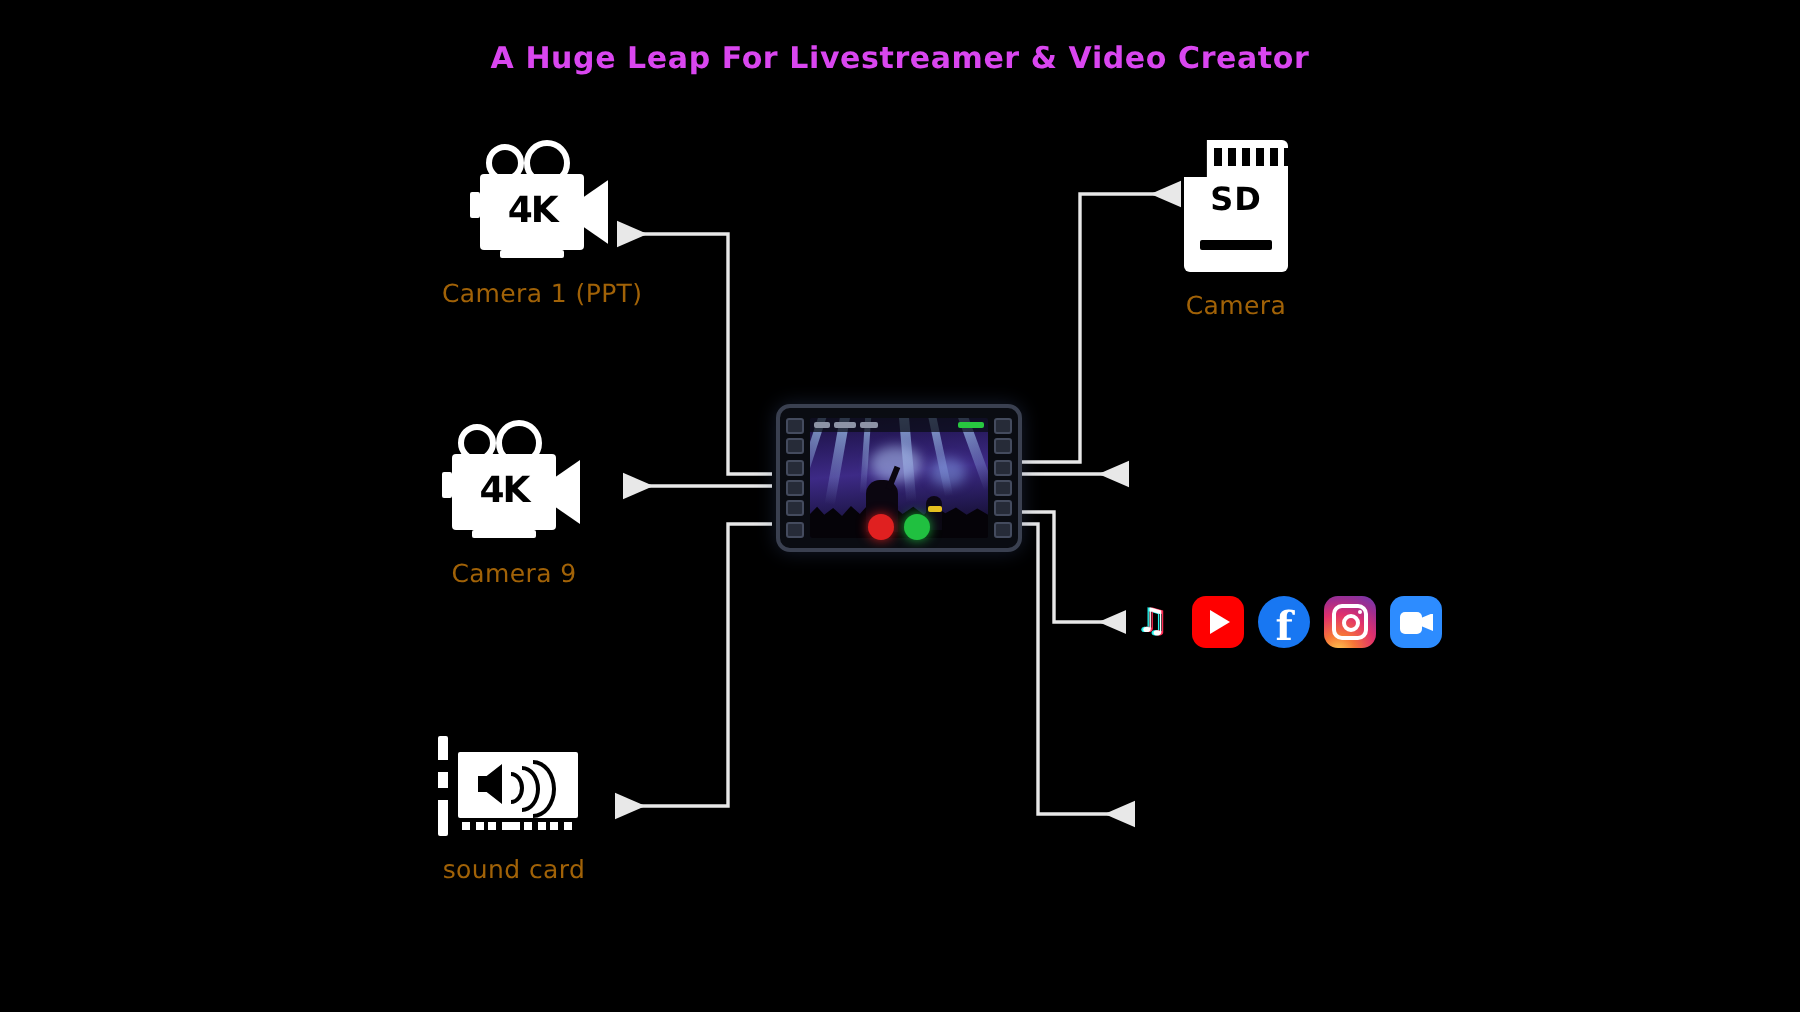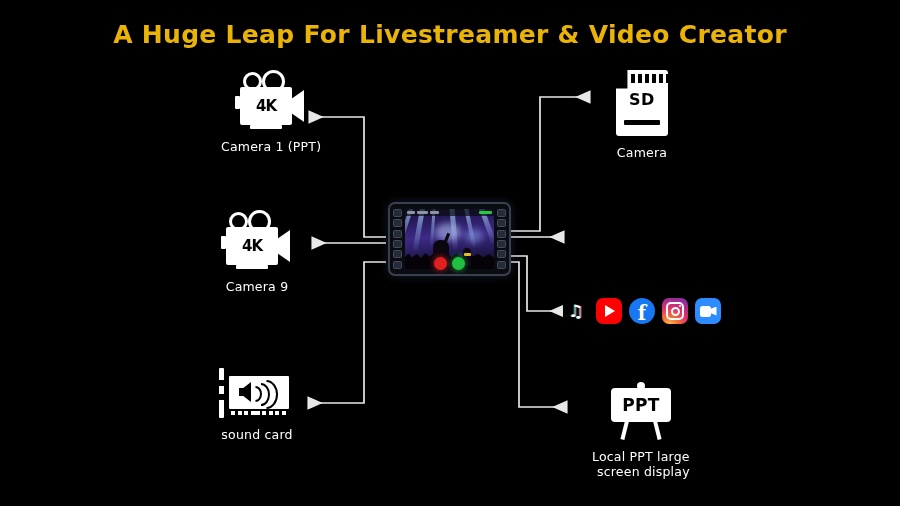--- a/index.html
+++ b/index.html
@@ -5,42 +5,42 @@
   html,body{margin:0;padding:0;background:#000;}
   body{
     width:900px;height:506px;overflow:hidden;position:relative;
     font-family:"DejaVu Sans","Liberation Sans",sans-serif;
     color:#fff;
   }
   #stage{position:absolute;inset:0;background:#000;}
 
   .title{
     position:absolute;top:20px;left:0;width:900px;text-align:center;
-    font-size:25px;font-weight:700;letter-spacing:.3px;color:#eab308;
+    font-size:15px;font-weight:700;letter-spacing:.3px;color:#d946ef;
     font-family:"DejaVu Sans","Liberation Sans",sans-serif;
   }
 
   .node{position:absolute;display:flex;flex-direction:column;align-items:center;}
   .node .caption{
-    margin-top:9px;text-align:right;font-size:12.5px;line-height:15px;
-    color:#ffffff;white-space:pre-line;letter-spacing:.2px;
+    margin-top:9px;text-align:left;font-size:12.5px;line-height:15px;
+    color:#a16207;white-space:pre-line;letter-spacing:.2px;
   }
   .iconrow{display:flex;align-items:center;justify-content:center;gap:12px;}
 
   
   .cam4k{position:relative;width:72px;height:58px;}
   .cam4k .reel{position:absolute;border:3.4px solid #fff;border-radius:50%;background:#000;}
   .cam4k .reel.r1{width:13px;height:13px;left:8px;top:0;}
   .cam4k .reel.r2{width:17px;height:17px;left:27px;top:-2px;}
   .cam4k .body{
     position:absolute;left:5px;top:15px;width:52px;height:38px;background:#fff;border-radius:2px;
     display:flex;align-items:center;justify-content:center;
   }
   .cam4k .body span{
-    color:#000;font-size:15px;font-weight:700;line-height:1;letter-spacing:-1px;
+    color:#000;font-size:18px;font-weight:700;line-height:1;letter-spacing:-1px;
     font-family:"DejaVu Sans","Liberation Sans",sans-serif;
   }
   .cam4k .lensflip{
     position:absolute;left:56px;top:18px;width:13px;height:32px;background:#fff;
     clip-path:polygon(100% 0,100% 100%,0 72%,0 28%);
   }
   .cam4k .knob{position:absolute;left:0;top:24px;width:5px;height:13px;background:#fff;border-radius:1px;}
   .cam4k .foot{position:absolute;left:15px;top:53px;width:32px;height:4px;background:#fff;border-radius:1px;}
 
   
@@ -285,21 +285,21 @@
         <i></i>
         <i></i>
         <i></i>
         <i></i>
         <i></i>
     </div>
     <div class="btn-red"></div>
     <div class="btn-green"></div>
   </div>
 
-  <div class="node" style="left:616px;top:70px;">
+  <div class="node" style="left:592px;top:70px;">
     <div class="sdcard">
       <div class="shell"></div>
       <div class="contacts">
         <i></i>
           <i></i>
           <i></i>
           <i></i>
           <i></i>
           <i></i>
       </div>
@@ -332,26 +332,14 @@
       </div>
       <div class="sicon s-zoom">
         <div class="zcam">
             <div class="zbody"></div>
             <div class="zlens"></div>
           </div>
       </div>
     </div>
   </div>
 
-  <div class="node" style="left:592px;top:382px;">
-    <div class="pptboard">
-      <div class="knob"></div>
-      <div class="board">
-        <span>PPT</span>
-      </div>
-      <div class="legL"></div>
-      <div class="legR"></div>
-    </div>
-    <div class="caption">Local PPT large
-screen display</div>
-  </div>
 
 </div>
 
 </body></html>

